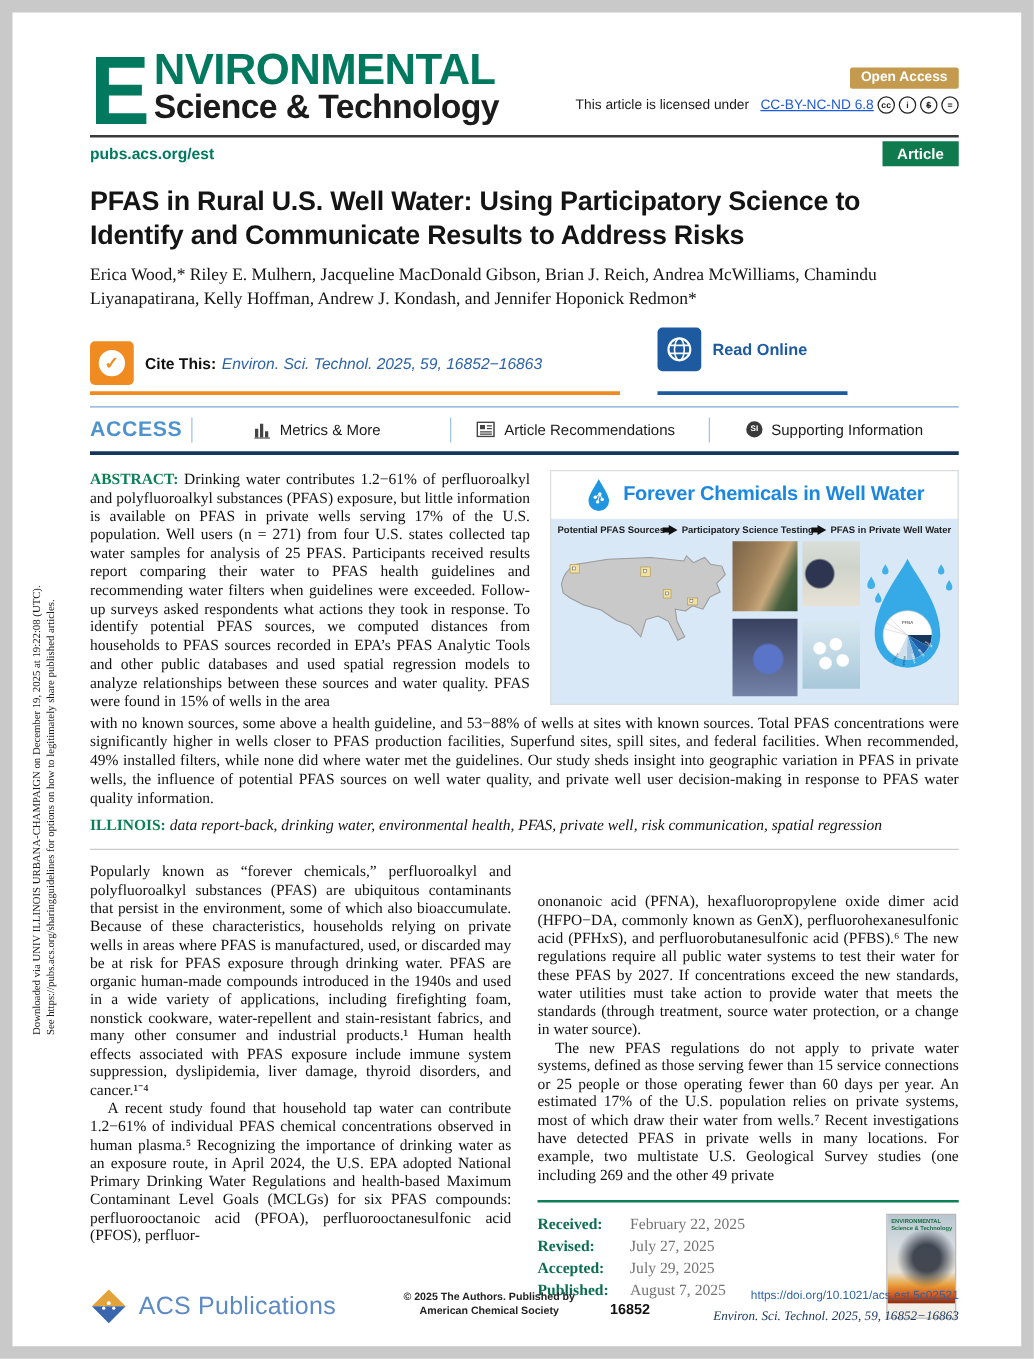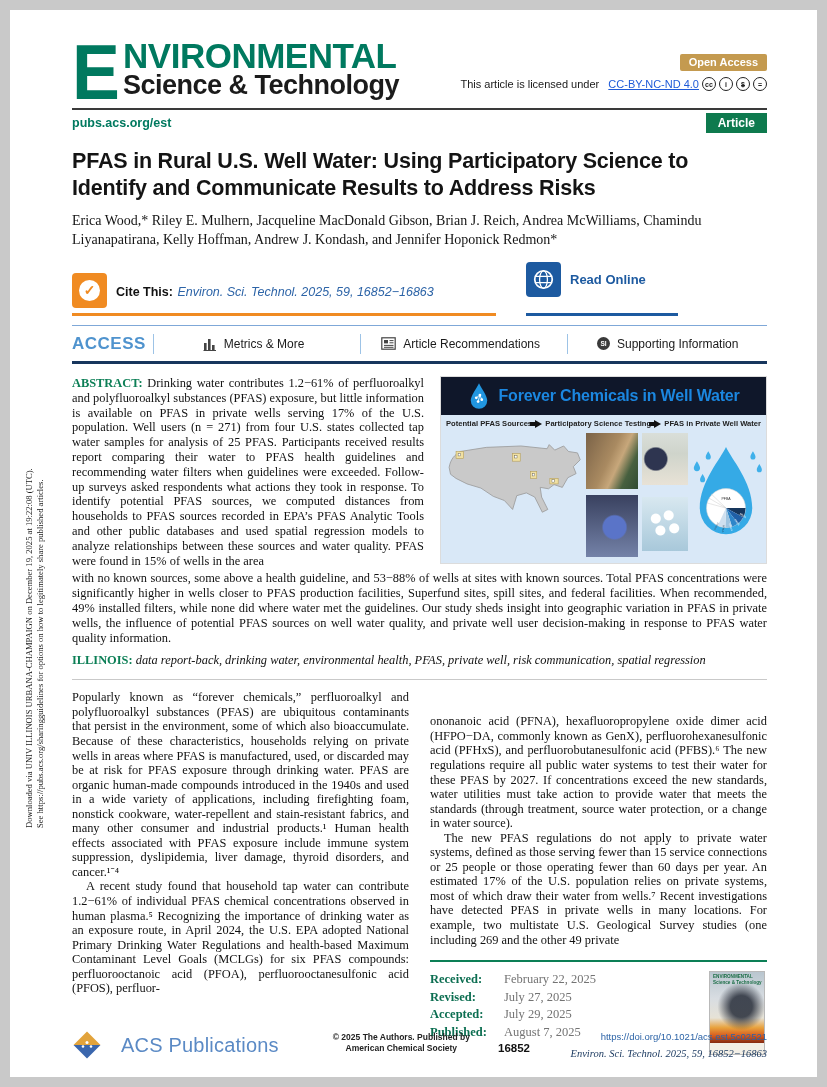--- a/index.html
+++ b/index.html
@@ -80,21 +80,21 @@
              text-align:justify; color:#111; }
   .green-label { font-weight:bold; color:#0c7f56; }
   .abs-full { font:12.4px/14.8px "Liberation Serif",serif; text-align:justify;
               color:#111; margin-top:3px; }
   .keywords { font:12.4px/15px "Liberation Serif",serif; margin-top:8px; color:#111;}
   .keywords .kw-text { font-style:italic; }
 
   
   .ga { width:327px; height:188px; background:#d9e8f7; border:1px solid #dcdcdc;
         font-family:"Liberation Sans",sans-serif; flex:none; }
-  .ga-head { background:#0f172a; height:38px; display:flex; align-items:center;
+  .ga-head { background:#ffffff; height:38px; display:flex; align-items:center;
              justify-content:center; gap:9px; }
   .ga-title { color:#1b87e0; font-weight:bold; font-size:16px; letter-spacing:-.2px;}
   .ga-steps { display:flex; align-items:center; justify-content:space-between;
               padding:4px 5px 2px; }
   .ga-step { font-size:7.6px; font-weight:bold; color:#222; }
   .ga-arrow { width:0; height:0; border-top:4px solid transparent; border-bottom:4px solid transparent;
               border-left:7px solid #111; position:relative; margin:0 1px;}
   .ga-arrow::before { content:''; position:absolute; left:-12px; top:-2px; width:6px; height:4px; background:#111;}
   .ga-body { position:relative; height:132px; }
   .ga-map { position:absolute; left:4px; top:10px; }
@@ -137,21 +137,21 @@
            position:relative; flex:none; padding:0;
            background:radial-gradient(circle at 58% 42%, rgba(44,50,62,.88) 0 19%, rgba(44,50,62,0) 42%),
                       linear-gradient(180deg,#b9c6cf 0%,#d8dde2 32%,#e6e2d6 56%,#e8a13c 68%,#d55a1e 78%,#8a2d12 86%,#f3efe6 86.5%,#f3efe6 100%); }
   .cover-title { position:absolute; top:2px; left:3px; right:2px;
                  font:bold 4.6px/5.4px "Liberation Sans",sans-serif; color:#1b6e46; }
 
   
   .footer { position:absolute; left:62px; right:50px; bottom:16px;
             display:flex; align-items:flex-start; }
   .acs-logo { display:flex; align-items:center; gap:9px; cursor:pointer;}
-  .acs-text { font-size:20px; color:#5b8ac5; letter-spacing:.2px;margin-left:10px; }
+  .acs-text { font-size:20px; color:#5b8ac5; letter-spacing:.2px; }
   .copyright { font:bold 8.5px/11px "Liberation Sans",sans-serif; color:#222;
                text-align:center; margin-left:54px; margin-top:2px;}
   .pagenum { font:bold 11.5px "Liberation Sans",sans-serif; color:#111;
              margin-left:28px; margin-top:12px; }
   .doi-block { margin-left:auto; text-align:right; }
   .doi { font:9.5px/13px "Liberation Sans",sans-serif; color:#2d64a7; display:block; text-decoration:none; cursor:pointer;}
   .cite-small { font:italic 10.5px/13px "Liberation Serif",serif; color:#17365d; }
 </style>
 </head>
 <body>
@@ -170,21 +170,21 @@
         <span class="big-e">E</span>
         <span class="logo-text">
           <span class="logo-l1">NVIRONMENTAL</span>
           <span class="logo-l2">Science &amp; Technology</span>
         </span>
       </div>
       <div class="oa-box">
         <span class="oa-badge">Open Access</span>
         <div class="license">
           <span>This article is licensed under</span>&nbsp;
-          <a>CC-BY-NC-ND 4.0</a>
+          <a>CC-BY-NC-ND 6.8</a>
           <span class="cc-icon">cc</span>
           <span class="cc-icon">i</span>
           <span class="cc-icon cc-strike">$</span>
           <span class="cc-icon">=</span>
         </div>
       </div>
       <div class="head-rule"></div>
       <div class="head-row">
         <span class="site-url">pubs.acs.org/est</span>
         <span class="article-badge">Article</span>

